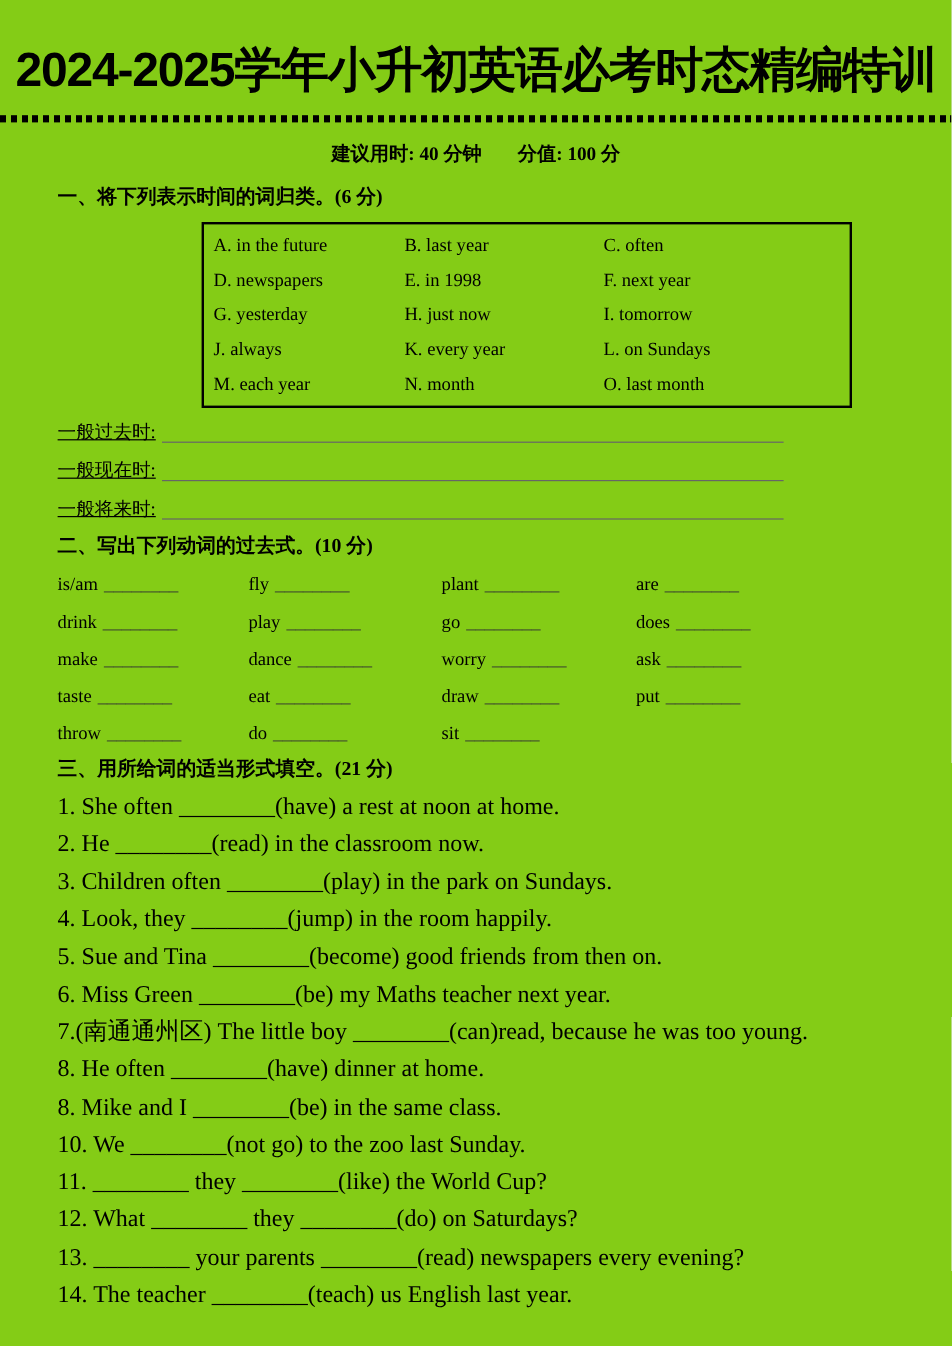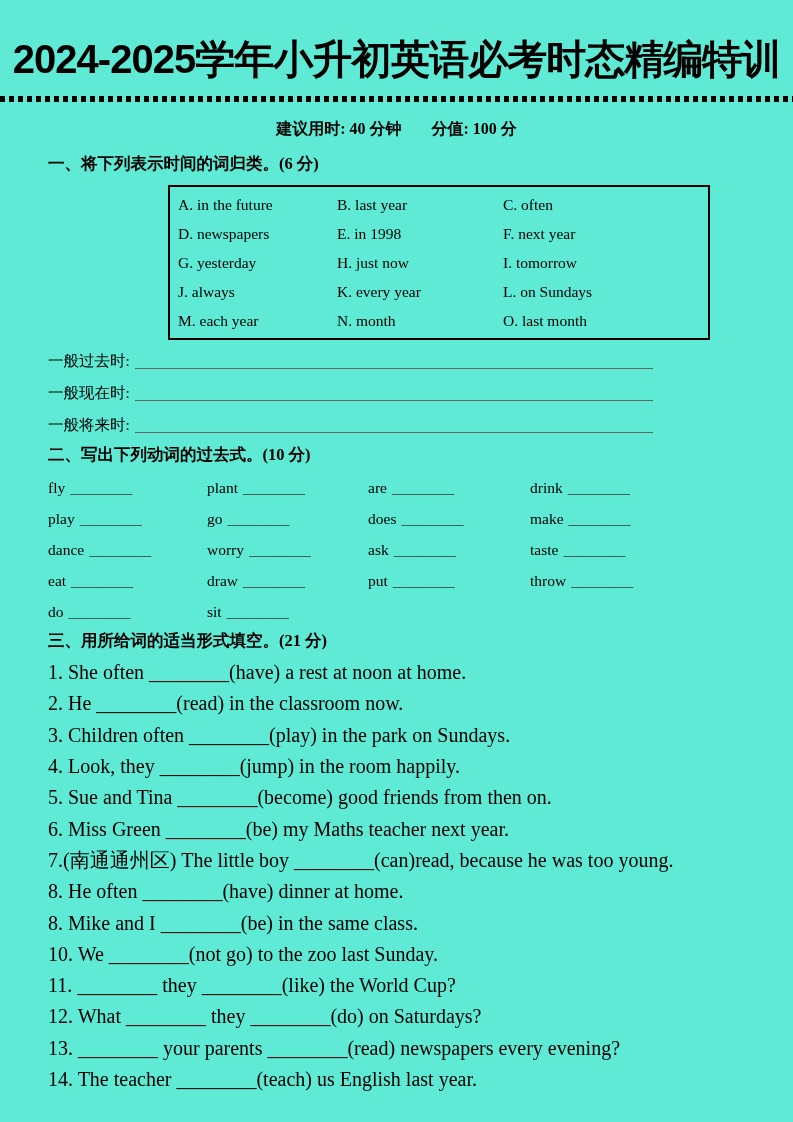--- a/index.html
+++ b/index.html
@@ -1,17 +1,17 @@
 <!DOCTYPE html>
 <html><head>
 <meta charset="utf-8">
 <style>
   html,body{margin:0;padding:0;background:#e8e8e8;}
   .page{
-    width:793px;height:1122px;margin:0 auto;background:#5eead4;color:#000;
+    width:793px;height:1122px;margin:0 auto;background:#84cc16;color:#000;
     font-family:"Liberation Serif","DejaVu Serif",serif;
     overflow:hidden;position:relative;box-sizing:border-box;
   }
   .title{
     margin:0;padding-top:36px;text-align:center;
     font-family:"Liberation Sans","DejaVu Sans",sans-serif;
     font-weight:900;font-size:40px;line-height:1.18;letter-spacing:-1px;
     white-space:nowrap;
   }
   .dotted{
@@ -30,21 +30,21 @@
   .word-box{
     margin:8px 0 0 168px;width:542px;box-sizing:border-box;
     border:2px solid #000;padding:3px 0 3px 8px;
     display:grid;grid-template-columns:159px 166px 1fr;
     font-size:15.5px;line-height:29px;
   }
   .ans-line{
     display:flex;align-items:flex-end;height:32px;margin-left:48px;
     font-size:15.5px;
   }
-  .ans-line .ans-label{line-height:22px;}
+  .ans-line .ans-label{line-height:22px;text-decoration:underline;}
   .ans-line .rule{
     width:518px;margin-left:5px;margin-bottom:3px;
     border-bottom:1.5px solid #666;height:0;
   }
   .verb-grid{
     margin:4px 0 0 48px;
     display:grid;grid-template-columns:159px 161px 162px 1fr;
     font-size:15.5px;line-height:31px;
   }
   .verb-cell .blank{margin-left:5px;color:#333;}
@@ -94,20 +94,21 @@
     <div class="rule"></div>
   </div>
   <div class="ans-line">
     <span class="ans-label">一般将来时:</span>
     <div class="rule"></div>
   </div>
 
   <div class="sec-heading h2">二、写出下列动词的过去式。(10 分)</div>
 
   <div class="verb-grid">
+    <div class="verb-cell"><span>is/am</span><span class="blank">________</span></div>
     <div class="verb-cell"><span>fly</span><span class="blank">________</span></div>
     <div class="verb-cell"><span>plant</span><span class="blank">________</span></div>
     <div class="verb-cell"><span>are</span><span class="blank">________</span></div>
     <div class="verb-cell"><span>drink</span><span class="blank">________</span></div>
     <div class="verb-cell"><span>play</span><span class="blank">________</span></div>
     <div class="verb-cell"><span>go</span><span class="blank">________</span></div>
     <div class="verb-cell"><span>does</span><span class="blank">________</span></div>
     <div class="verb-cell"><span>make</span><span class="blank">________</span></div>
     <div class="verb-cell"><span>dance</span><span class="blank">________</span></div>
     <div class="verb-cell"><span>worry</span><span class="blank">________</span></div>

